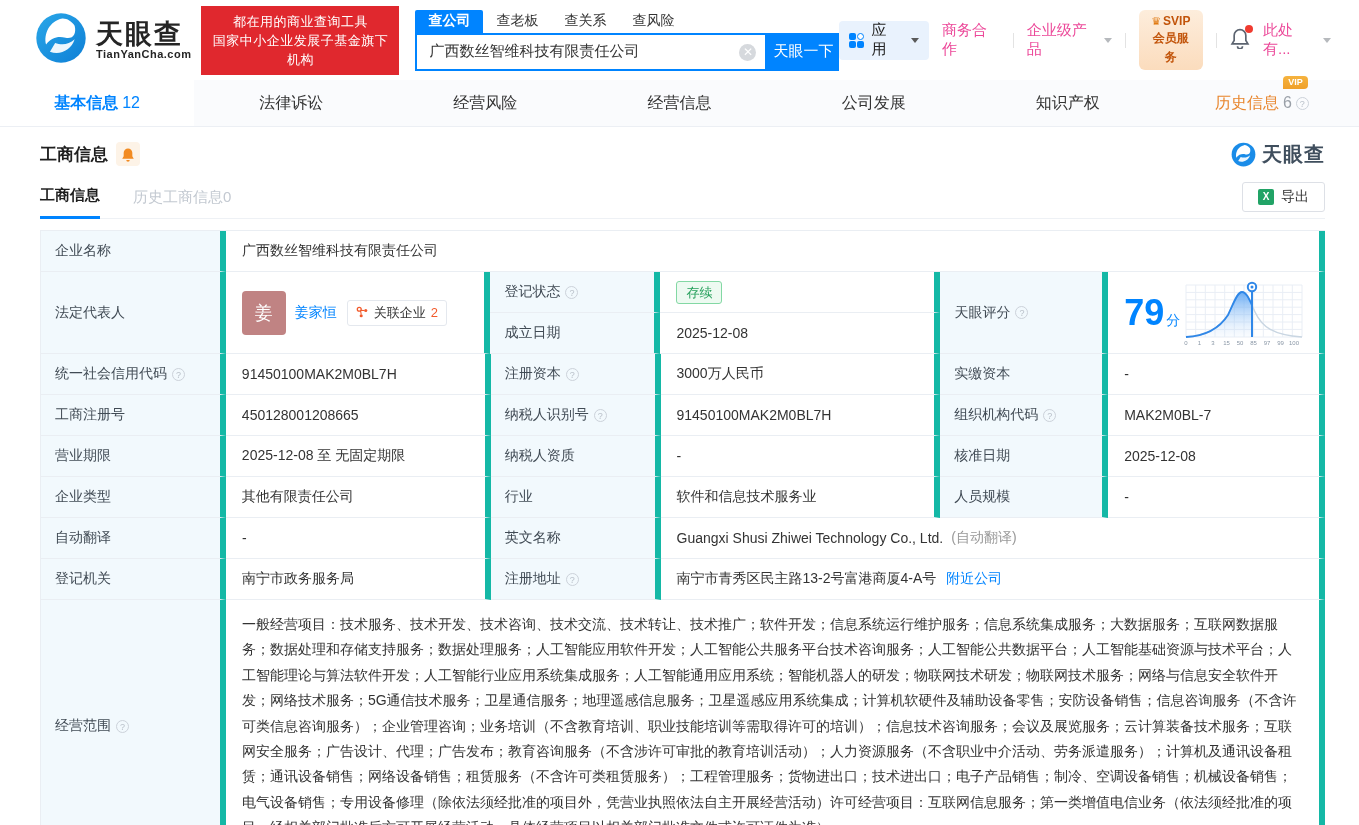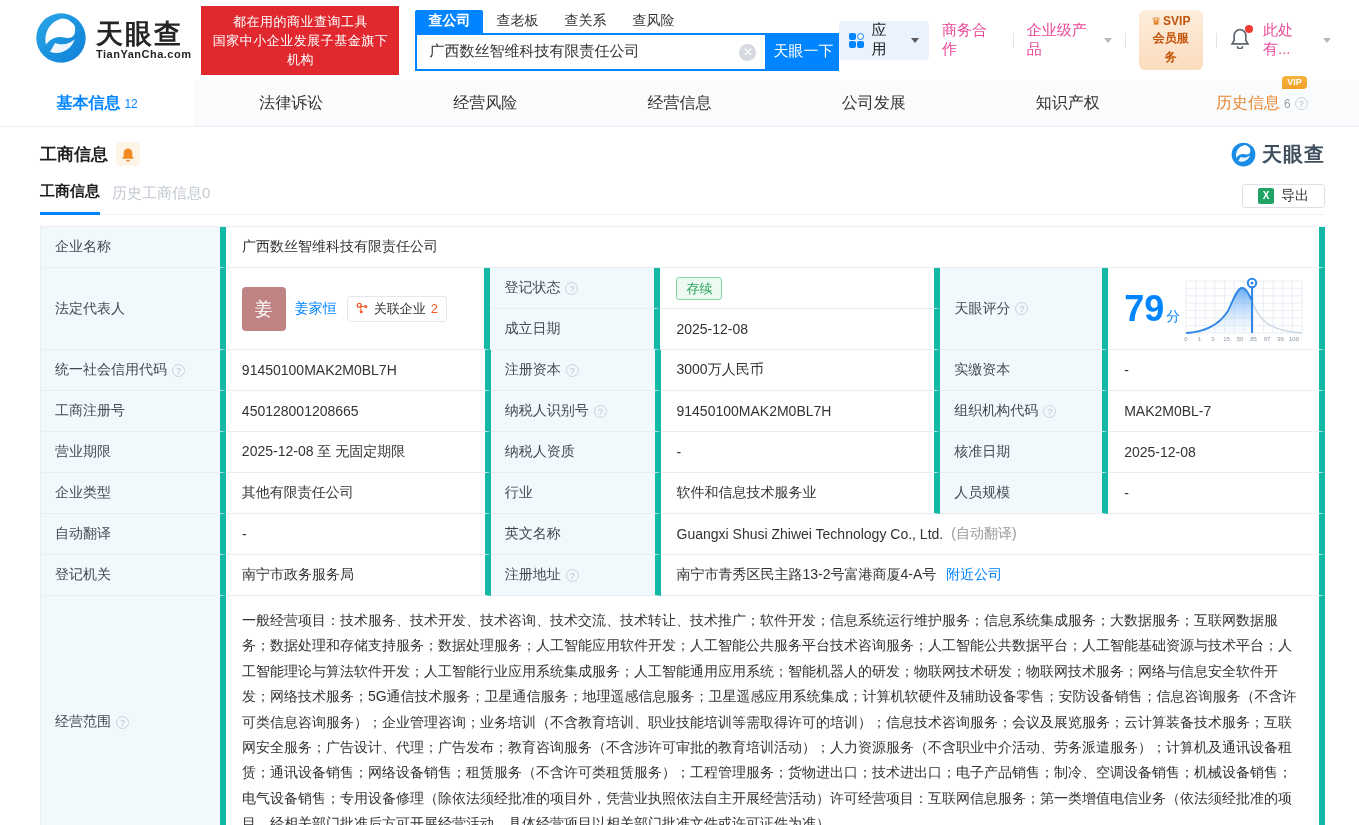--- a/index.html
+++ b/index.html
@@ -43,43 +43,43 @@
   .crown { color:#e07a12; font-size:11px; }
   .bell-wrap { position:relative; cursor:pointer; }
   .dot { position:absolute; top:-2px; right:-3px; width:8px; height:8px; background:#f03b30; border-radius:50%; }
 
   
   .mtabs { height:47px; background:#fafbfd; border-bottom:1px solid #eceff4; display:flex; }
   .mtab { flex:1; display:flex; align-items:center; justify-content:center; font-size:16px;
     color:#333; cursor:pointer; position:relative; }
   .mtab .inner { position:relative; display:flex; align-items:baseline; }
   .mtab.on { background:#fff; color:#0084ff; font-weight:bold; }
-  .mtab .cnt { font-size:12px; margin-left:4px; color:#0084ff; font-weight:normal;text-align:right; }
+  .mtab .cnt { font-size:16px; margin-left:4px; color:#0084ff; font-weight:normal;text-align:right; }
   .mtab.hist { color:#e8862e; }
   .mtab.hist .cnt { color:#9aa0a8; }
   .vip-tag { position:absolute; top:-17px; right:-16px; background:linear-gradient(180deg,#f6b33f,#efa02a);
     color:#fff; font-size:9px; font-weight:bold; padding:1px 5px 2px; border-radius:4px 4px 4px 0; }
   .help { display:inline-block; width:13px; height:13px; border:1px solid #ccd2da; border-radius:50%;
     color:#b9c0c9; font-size:9px; line-height:12px; text-align:center; margin-left:5px; flex:none;
     cursor:pointer; font-weight:normal; }
   .help::before { content:"?"; }
 
   
   .main { padding:0 34px 0 40px; }
   .sec-head { display:flex; align-items:center; margin-top:13px; height:28px; }
   .sec-title { font-size:17px; font-weight:bold; color:#1f1f1f; }
   .bell-badge { width:24px; height:24px; background:#fdf3e7; border-radius:4px; margin-left:8px;
     display:flex; align-items:center; justify-content:center; cursor:pointer; }
   .wmark { margin-left:auto; display:flex; align-items:center; gap:6px; }
   .wmark .wt { font-size:20px; font-weight:bold; color:#3f4e5d; letter-spacing:1px; }
   .subtabs { display:flex; align-items:flex-end; margin-top:14px; border-bottom:1px solid #eef1f5; }
   .stab-a { font-size:15px; color:#1f1f1f; font-weight:bold; padding-bottom:11px;
     border-bottom:3px solid #0084ff; margin-bottom:-1px; cursor:pointer; }
-  .stab-b { font-size:15px; color:#c3c9d1; margin-left:12px; padding-bottom:11px; cursor:pointer; }
-  .export { margin-left:auto; margin-bottom:6px; height:24px; border:1px solid #dde0e6; border-radius:3px;
+  .stab-b { font-size:15px; color:#c3c9d1; margin-left:33px; padding-bottom:11px; cursor:pointer; }
+  .export { margin-left:auto; margin-bottom:6px; height:30px; border:1px solid #dde0e6; border-radius:3px;
     background:#fff; display:flex; align-items:center; gap:7px; padding:0 15px; font-size:14px;
     color:#333; cursor:pointer; font-family:inherit; }
   .xls { width:16px; height:16px; background:#21a366; border-radius:2px; color:#fff; font-size:10px;
     font-weight:bold; line-height:16px; text-align:center; }
   .xls::before { content:"X"; }
 
   
   .tbl { margin-top:11px; border-top:1px solid #eaeef3; border-left:1px solid #eaeef3; }
   .row { display:flex; }
   .cell { border-right:6px solid #14b8a6; border-bottom:1px solid #eaeef3; display:flex;

